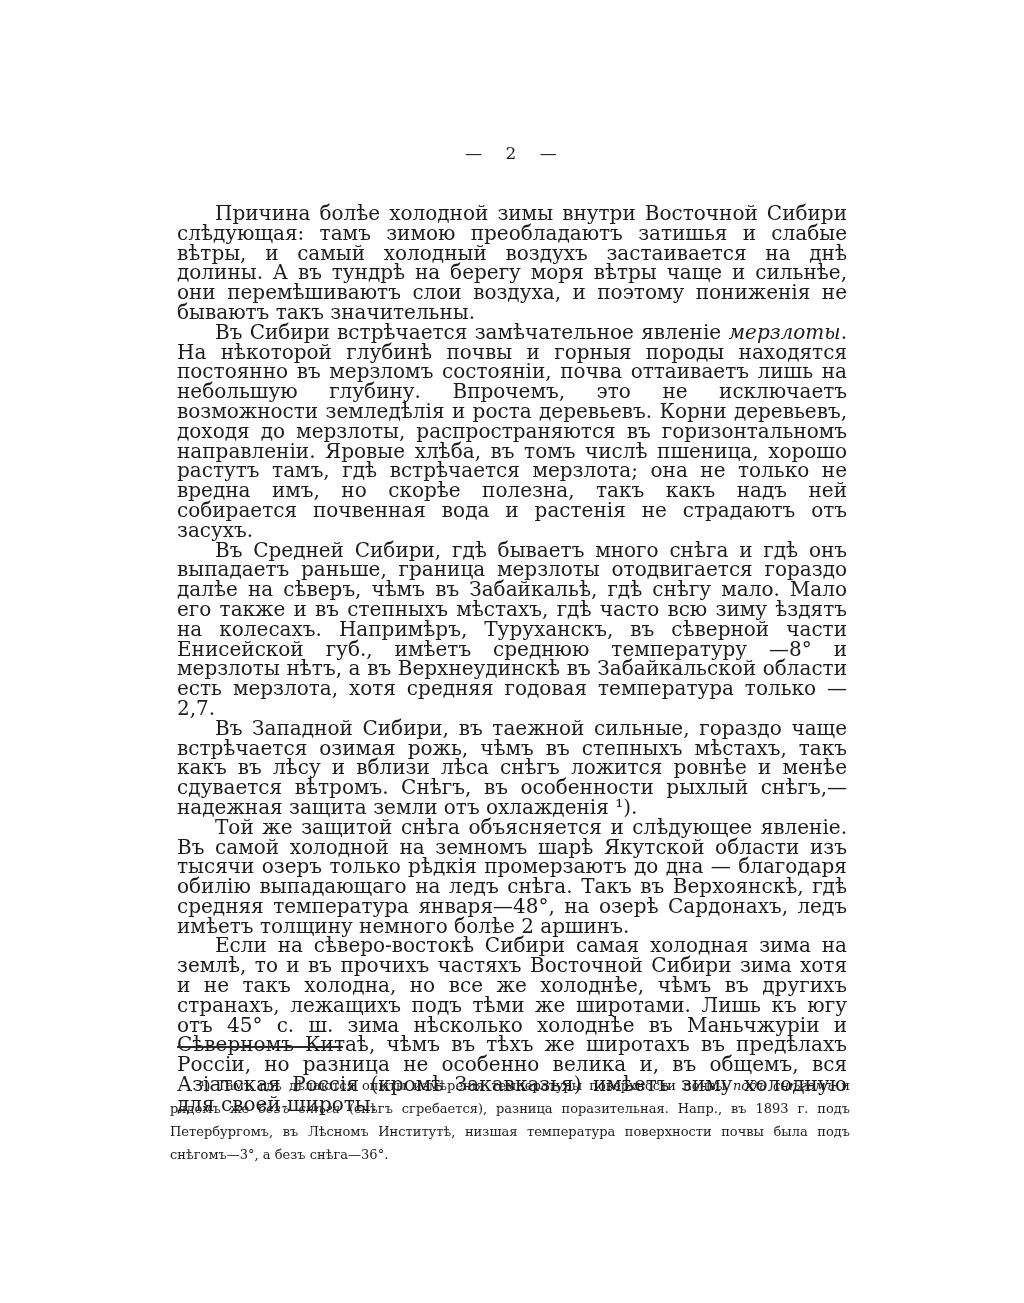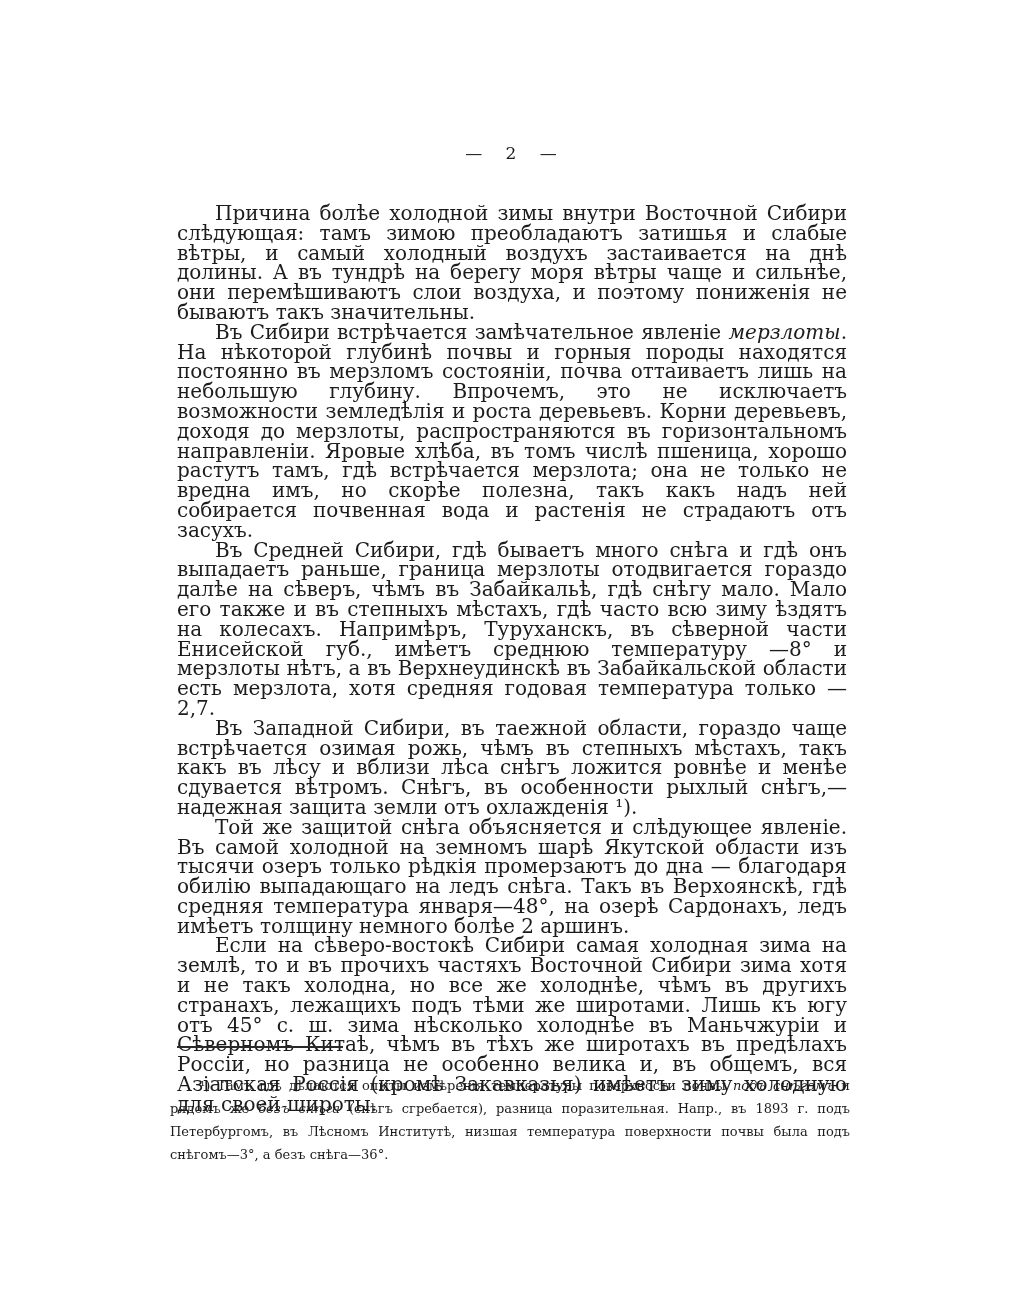--- a/index.html
+++ b/index.html
@@ -70,21 +70,21 @@
 </head>
 <body style="background: rgb(255, 255, 255); color: rgb(28, 28, 28);">
 
 <div class="page">
   <div class="page-number">— 2 —</div>
 
   <div class="body-text">
       <p><span>Причина болѣе холодной зимы внутри Восточной Сибири слѣдующая: тамъ зимою преобладаютъ затишья и слабые вѣтры, и самый холодный воздухъ застаивается на днѣ долины. А въ тундрѣ на берегу моря вѣтры чаще и сильнѣе, они перемѣшиваютъ слои воздуха, и поэтому пониженія не бываютъ такъ значительны.</span></p>
       <p><span>Въ Сибири встрѣчается замѣчательное явленіе </span><em>мерзлоты</em><span>. На нѣкоторой глубинѣ почвы и горныя породы находятся постоянно въ мерзломъ состояніи, почва оттаиваетъ лишь на небольшую глубину. Впрочемъ, это не исключаетъ возможности земледѣлія и роста деревьевъ. Корни деревьевъ, доходя до мерзлоты, распространяются въ горизонтальномъ направленіи. Яровые хлѣба, въ томъ числѣ пшеница, хорошо растутъ тамъ, гдѣ встрѣчается мерзлота; она не только не вредна имъ, но скорѣе полезна, такъ какъ надъ ней собирается почвенная вода и растенія не страдаютъ отъ засухъ.</span></p>
       <p><span>Въ Средней Сибири, гдѣ бываетъ много снѣга и гдѣ онъ выпадаетъ раньше, граница мерзлоты отодвигается гораздо далѣе на сѣверъ, чѣмъ въ Забайкальѣ, гдѣ снѣгу мало. Мало его также и въ степныхъ мѣстахъ, гдѣ часто всю зиму ѣздятъ на колесахъ. Напримѣръ, Туруханскъ, въ сѣверной части Енисейской губ., имѣетъ среднюю температуру —8° и мерзлоты нѣтъ, а въ Верхнеудинскѣ въ Забайкальской области есть мерзлота, хотя средняя годовая температура только —2,7.</span></p>
-      <p><span>Въ Западной Сибири, въ таежной области, гораздо чаще встрѣчается озимая рожь, чѣмъ въ степныхъ мѣстахъ, такъ какъ въ лѣсу и вблизи лѣса снѣгъ ложится ровнѣе и менѣе сдувается вѣтромъ. Снѣгъ, въ особенности рыхлый снѣгъ,— надежная защита земли отъ охлажденія ¹).</span></p>
+      <p><span>Въ Западной Сибири, въ таежной сильные, гораздо чаще встрѣчается озимая рожь, чѣмъ въ степныхъ мѣстахъ, такъ какъ въ лѣсу и вблизи лѣса снѣгъ ложится ровнѣе и менѣе сдувается вѣтромъ. Снѣгъ, въ особенности рыхлый снѣгъ,— надежная защита земли отъ охлажденія ¹).</span></p>
       <p><span>Той же защитой снѣга объясняется и слѣдующее явленіе. Въ самой холодной на земномъ шарѣ Якутской области изъ тысячи озеръ только рѣдкія промерзаютъ до дна — благодаря обилію выпадающаго на ледъ снѣга. Такъ въ Верхоянскѣ, гдѣ средняя температура января—48°, на озерѣ Сардонахъ, ледъ имѣетъ толщину немного болѣе 2 аршинъ.</span></p>
       <p><span>Если на сѣверо-востокѣ Сибири самая холодная зима на землѣ, то и въ прочихъ частяхъ Восточной Сибири зима хотя и не такъ холодна, но все же холоднѣе, чѣмъ въ другихъ странахъ, лежащихъ подъ тѣми же широтами. Лишь къ югу отъ 45° с. ш. зима нѣсколько холоднѣе въ Маньчжуріи и Сѣверномъ Китаѣ, чѣмъ въ тѣхъ же широтахъ въ предѣлахъ Россіи, но разница не особенно велика и, въ общемъ, вся Азіатская Россія (кромѣ Закавказья) имѣетъ зиму холодную для своей широты.</span></p>
     </div>
 
   <div class="footnote-sep"></div>
 
   <div class="footnote">
       <p><span>¹) Тамъ гдѣ дѣлаются опыты измѣренія температуры поверхности почвы </span><em>подъ снѣгомъ</em><span> и рядомъ же </span><em>безъ снѣга</em><span> (снѣгъ сгребается), разница поразительная. Напр., въ 1893 г. подъ Петербургомъ, въ Лѣсномъ Институтѣ, низшая температура поверхности почвы была подъ снѣгомъ—3°, а безъ снѣга—36°.</span></p>
     </div>
 </div>

